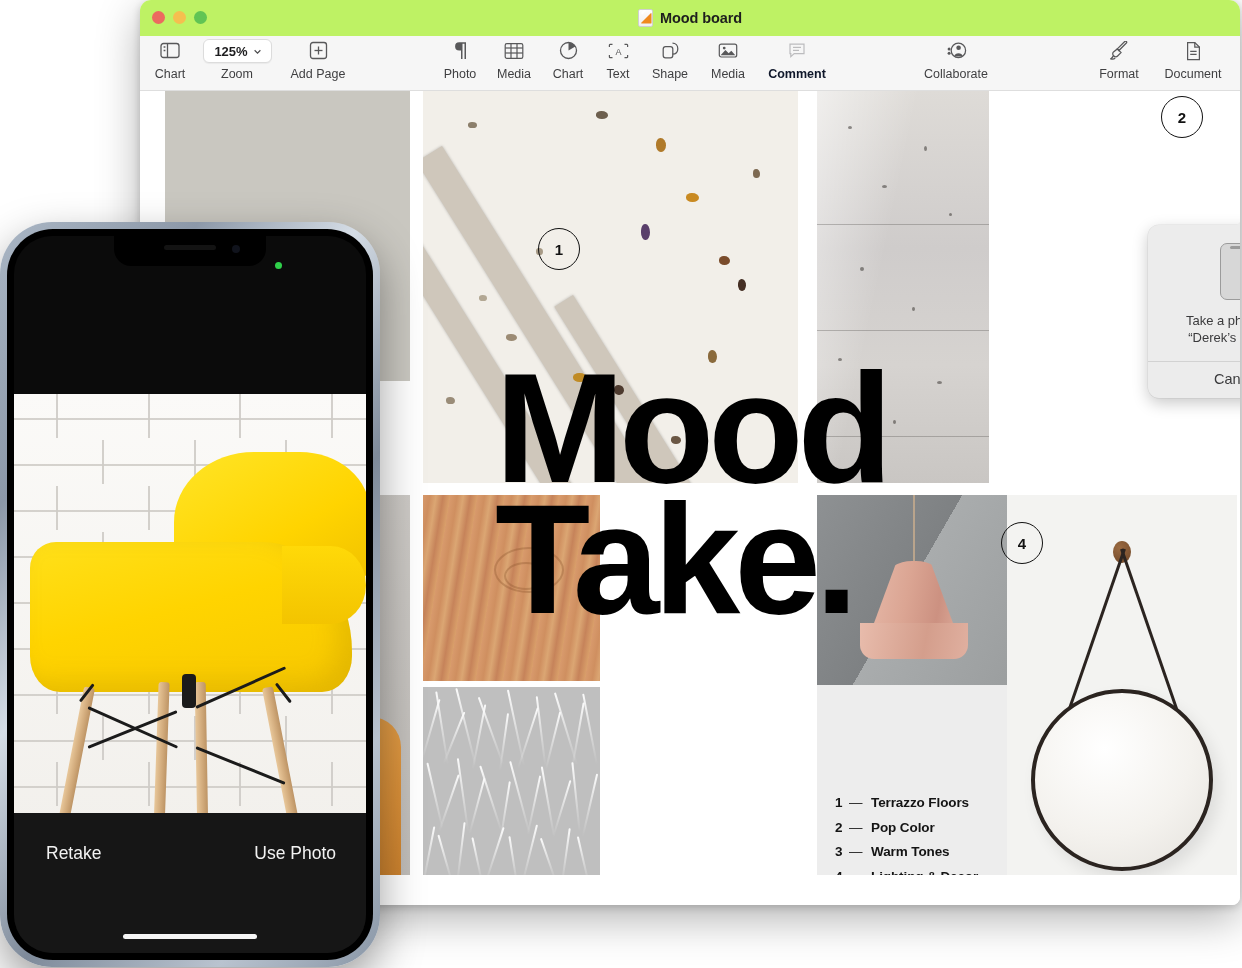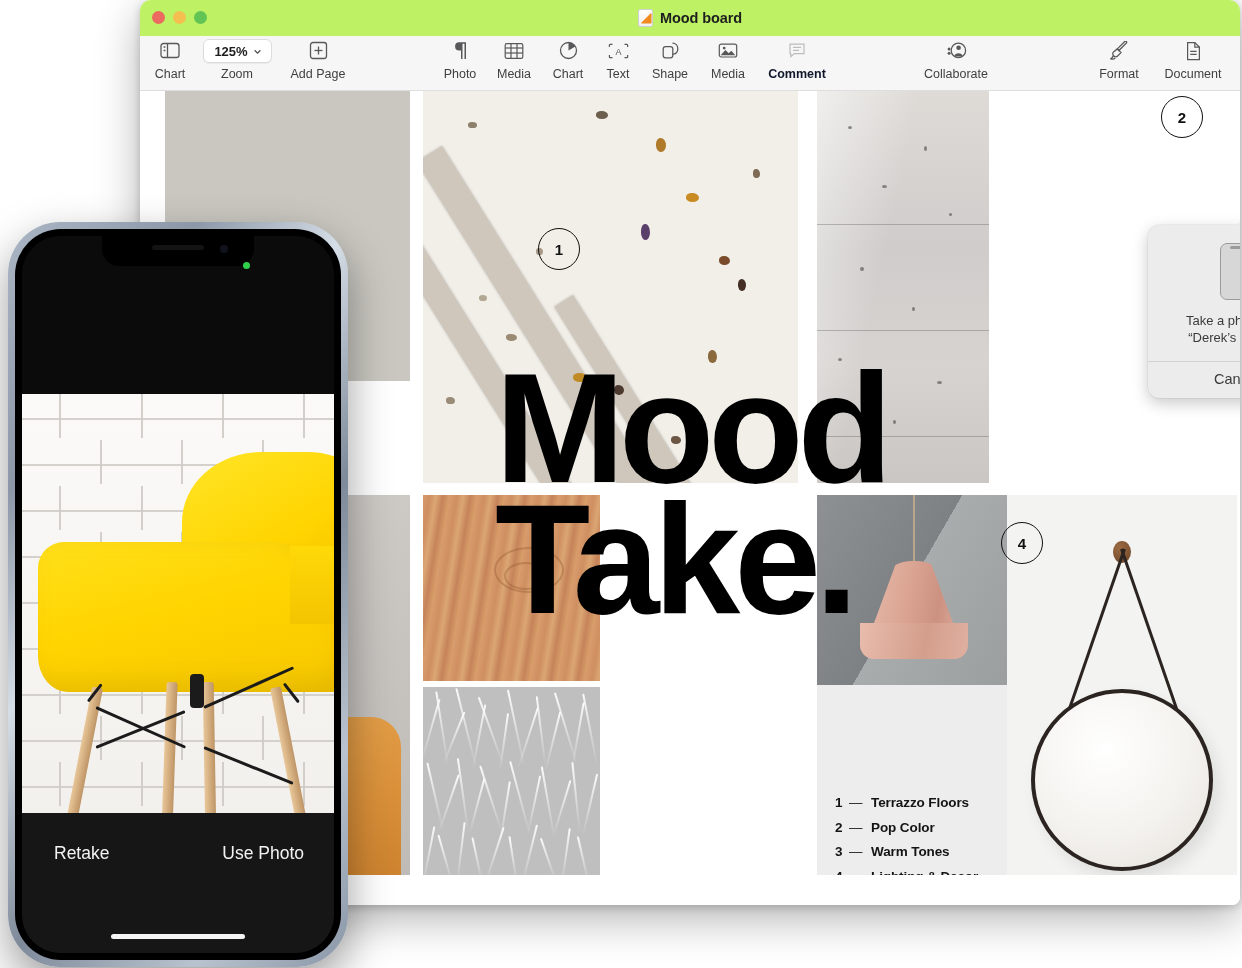--- a/index.html
+++ b/index.html
@@ -208,21 +208,21 @@
   .phone-glyph:before {
     content:""; position:absolute; left:50%; top:2px; margin-left:-7px;
     width:14px; height:3px; background:#9b9b9b; border-radius:2px;
   }
   .pop-text { font-size: 13px; color:#3a3a3c; line-height:1.33; }
   .pop-sep { height:1px; background:#d2d2d2; }
   .pop-cancel { padding: 9px 0 11px; text-align:center; font-size: 14.5px; color:#3a3a3c; }
 
   
   .iphone {
-    position:absolute; left: 8px; top: 222px; width: 340px; height: 745px; z-index: 90;
+    position:absolute; left: 0px; top: 222px; width: 380px; height: 745px; z-index: 90;
   }
   .ip-frame {
     position:absolute; inset:0; border-radius: 52px;
     background: linear-gradient(125deg,#aab6c4 0%, #8c98a8 22%, #d5dde6 40%, #7e8a9a 60%, #b9c3cf 82%, #8996a6 100%);
     box-shadow: 0 18px 44px rgba(0,0,0,.38);
   }
   .ip-bezel {
     position:absolute; left:7px; top:7px; right:7px; bottom:7px;
     border-radius: 46px; background:#000;
   }

